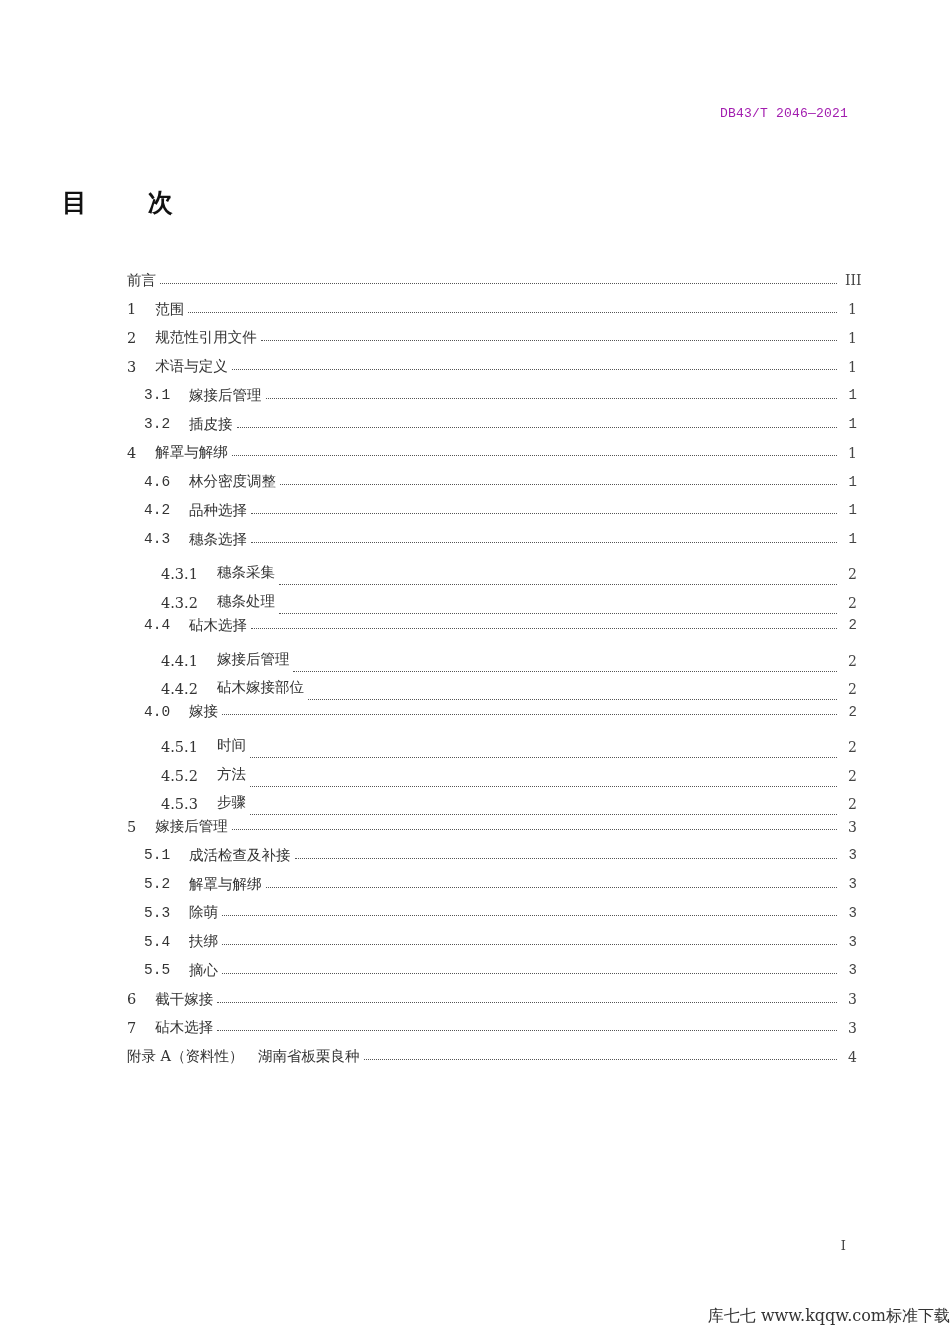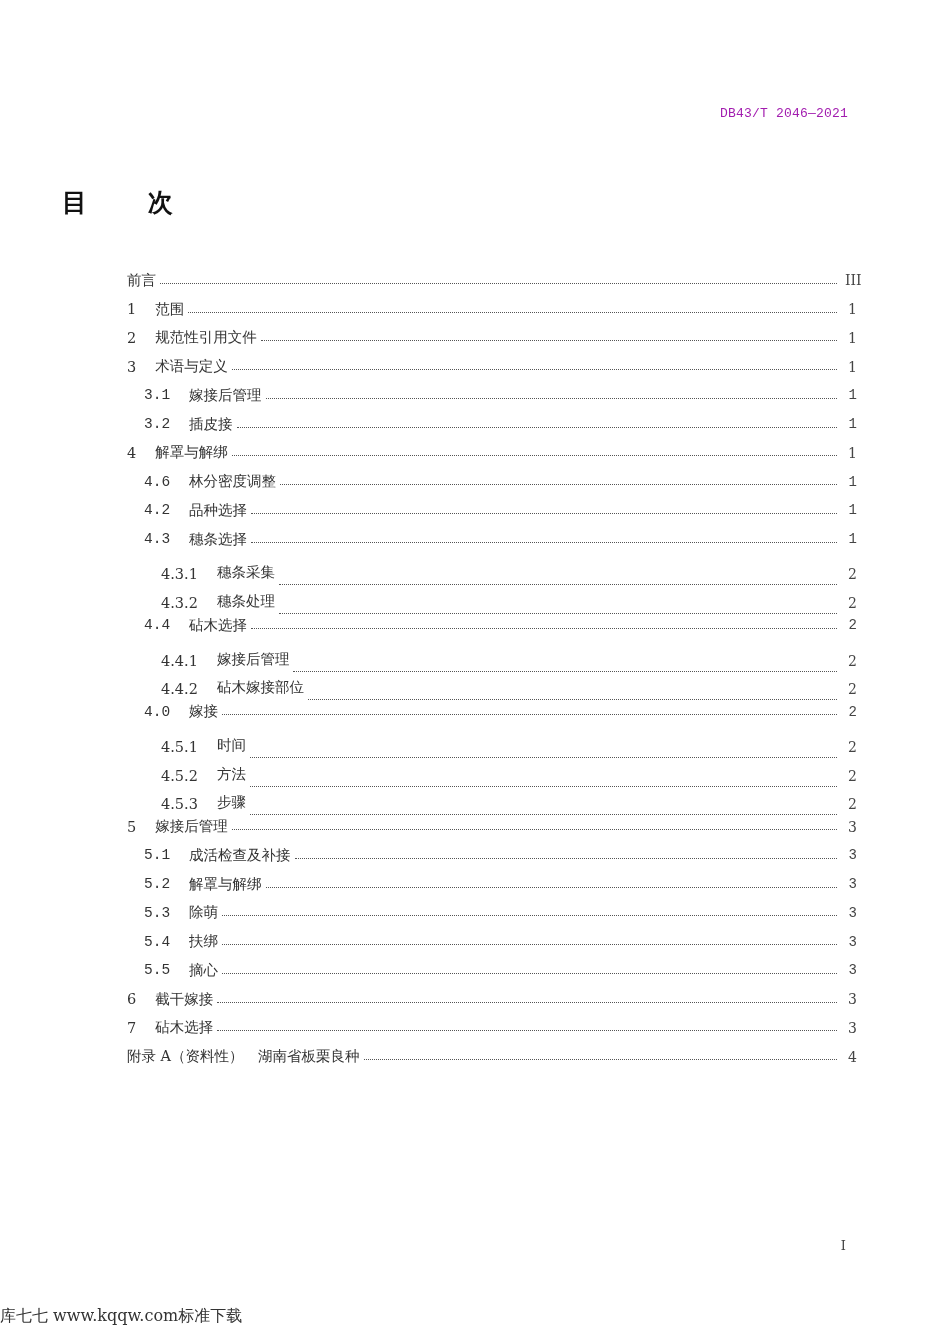--- a/index.html
+++ b/index.html
@@ -14,21 +14,21 @@
   .toc-row { height: 28.75px; display: flex; align-items: center; font-size: 14.5px; color: #333; }
   .toc-row .num { display: inline-block; white-space: nowrap; }
   .toc-row .label { white-space: nowrap; }
   .toc-row .gap { display: inline-block; width: 19px; }
   .toc-row .dots { flex: 1; border-bottom: 1.5px dotted #555; height: 0; margin: 0 8px 0 4px; transform: translateY(3px); }
   .toc-row .page { width: 12px; text-align: right; font-size: 14px; color: #444; }
   .lvl1 { padding-left: 0; }
   .lvl2 { padding-left: 17px; font-family: Liberation Mono, monospace; }
   .lvl3 { padding-left: 34px; align-items: flex-end; }
   .page-num { position: absolute; top: 1238px; right: 104px; font-size: 13px; color: #444; }
-  .footer { position: absolute; top: 1306px; left: 0; width: 950px; text-align: left; font-size: 16px; color: #333; }
+  .footer { position: absolute; top: 1306px; left: 0; width: 950px; text-align: right; font-size: 16px; color: #333; }
 </style>
 </head>
 <body>
 
 <div class="doc-code">DB43/T 2046—2021</div>
 
 <div class="title">
   <span>目</span>
   <span>次</span>
 </div>

